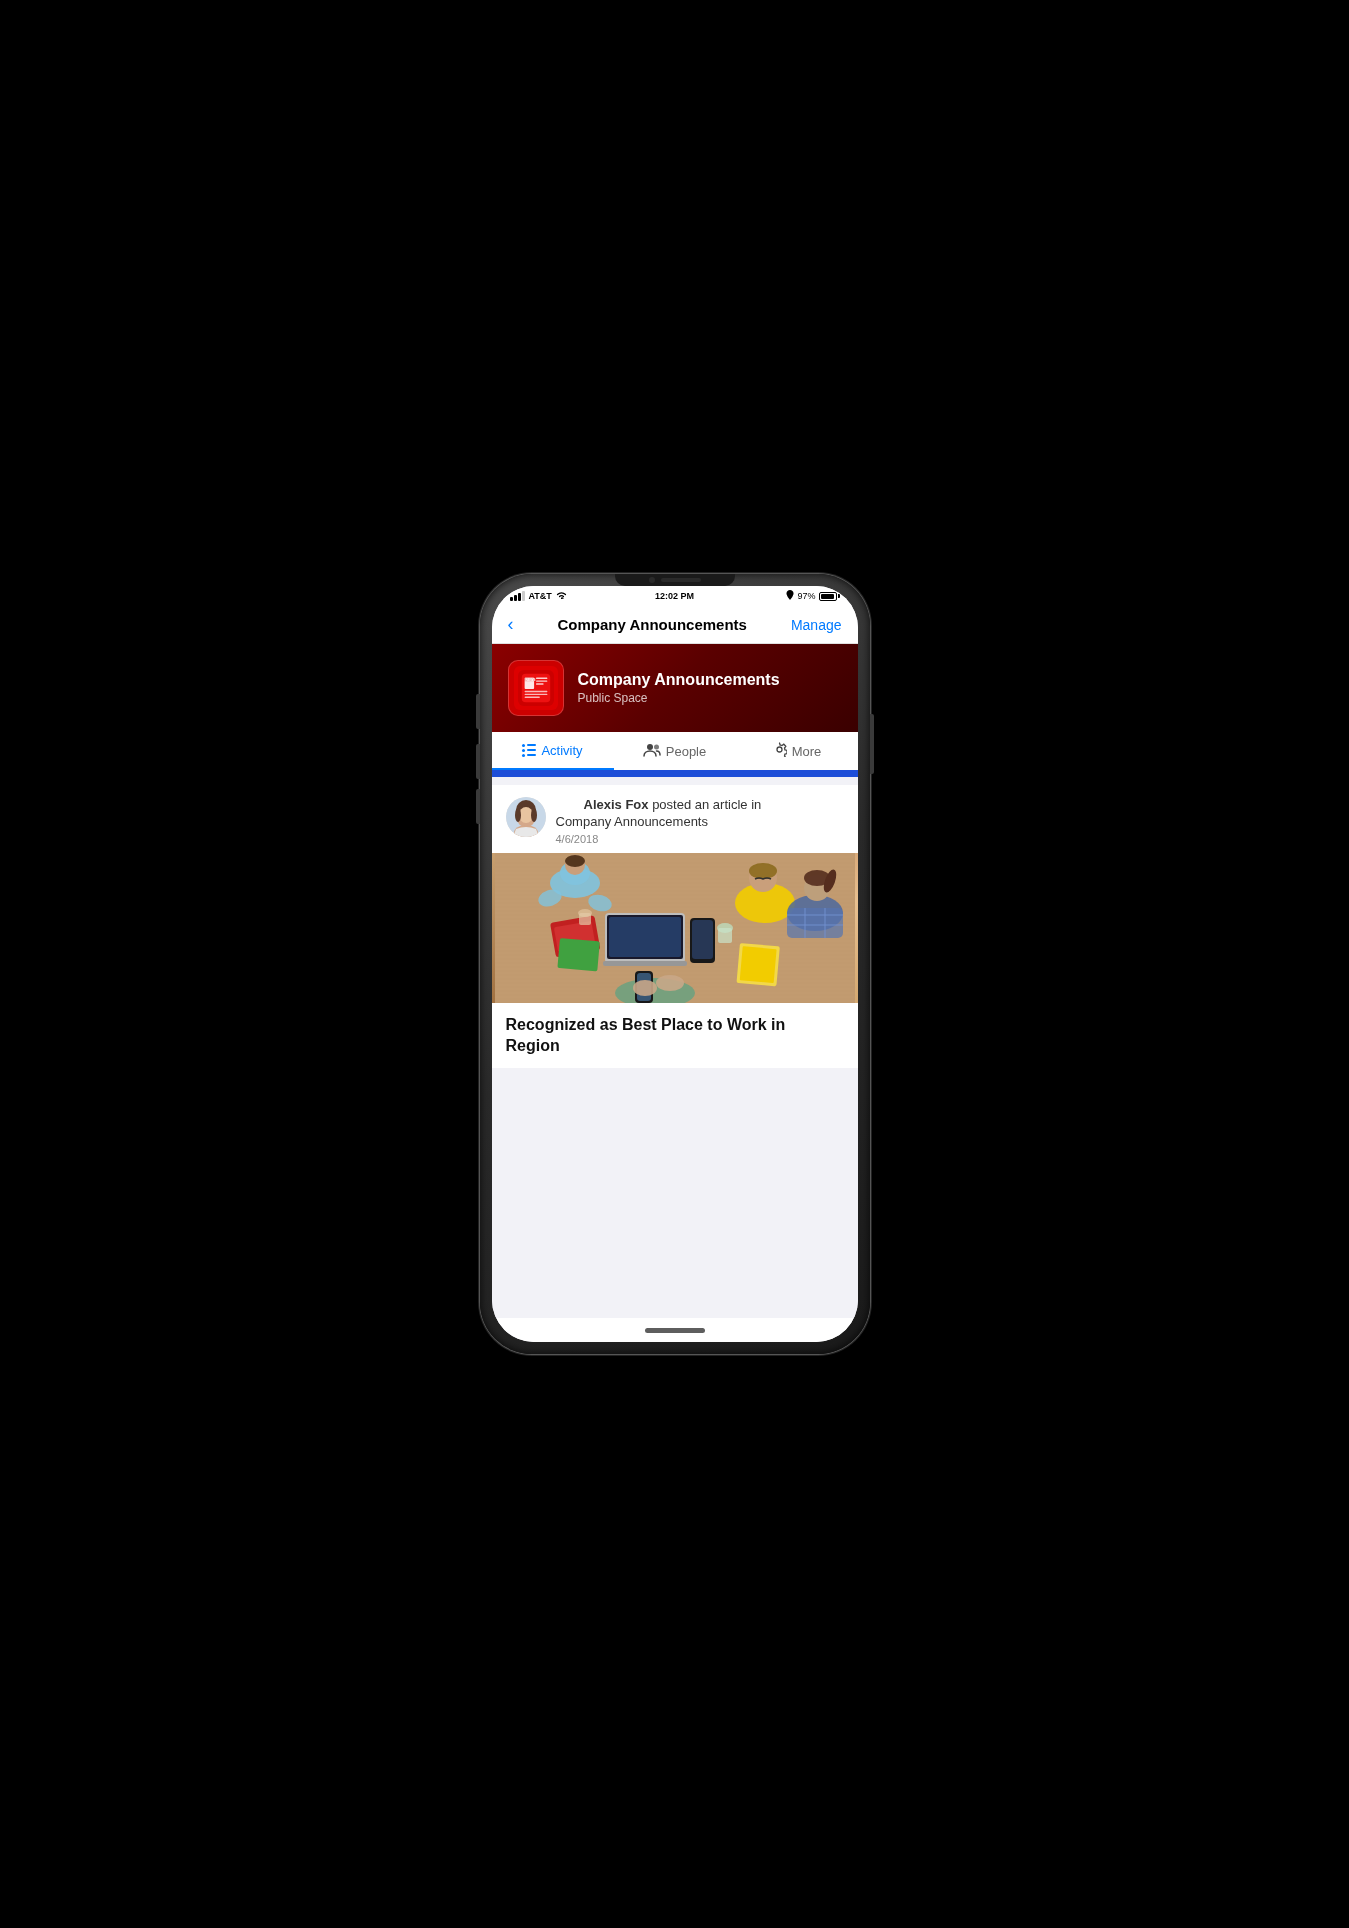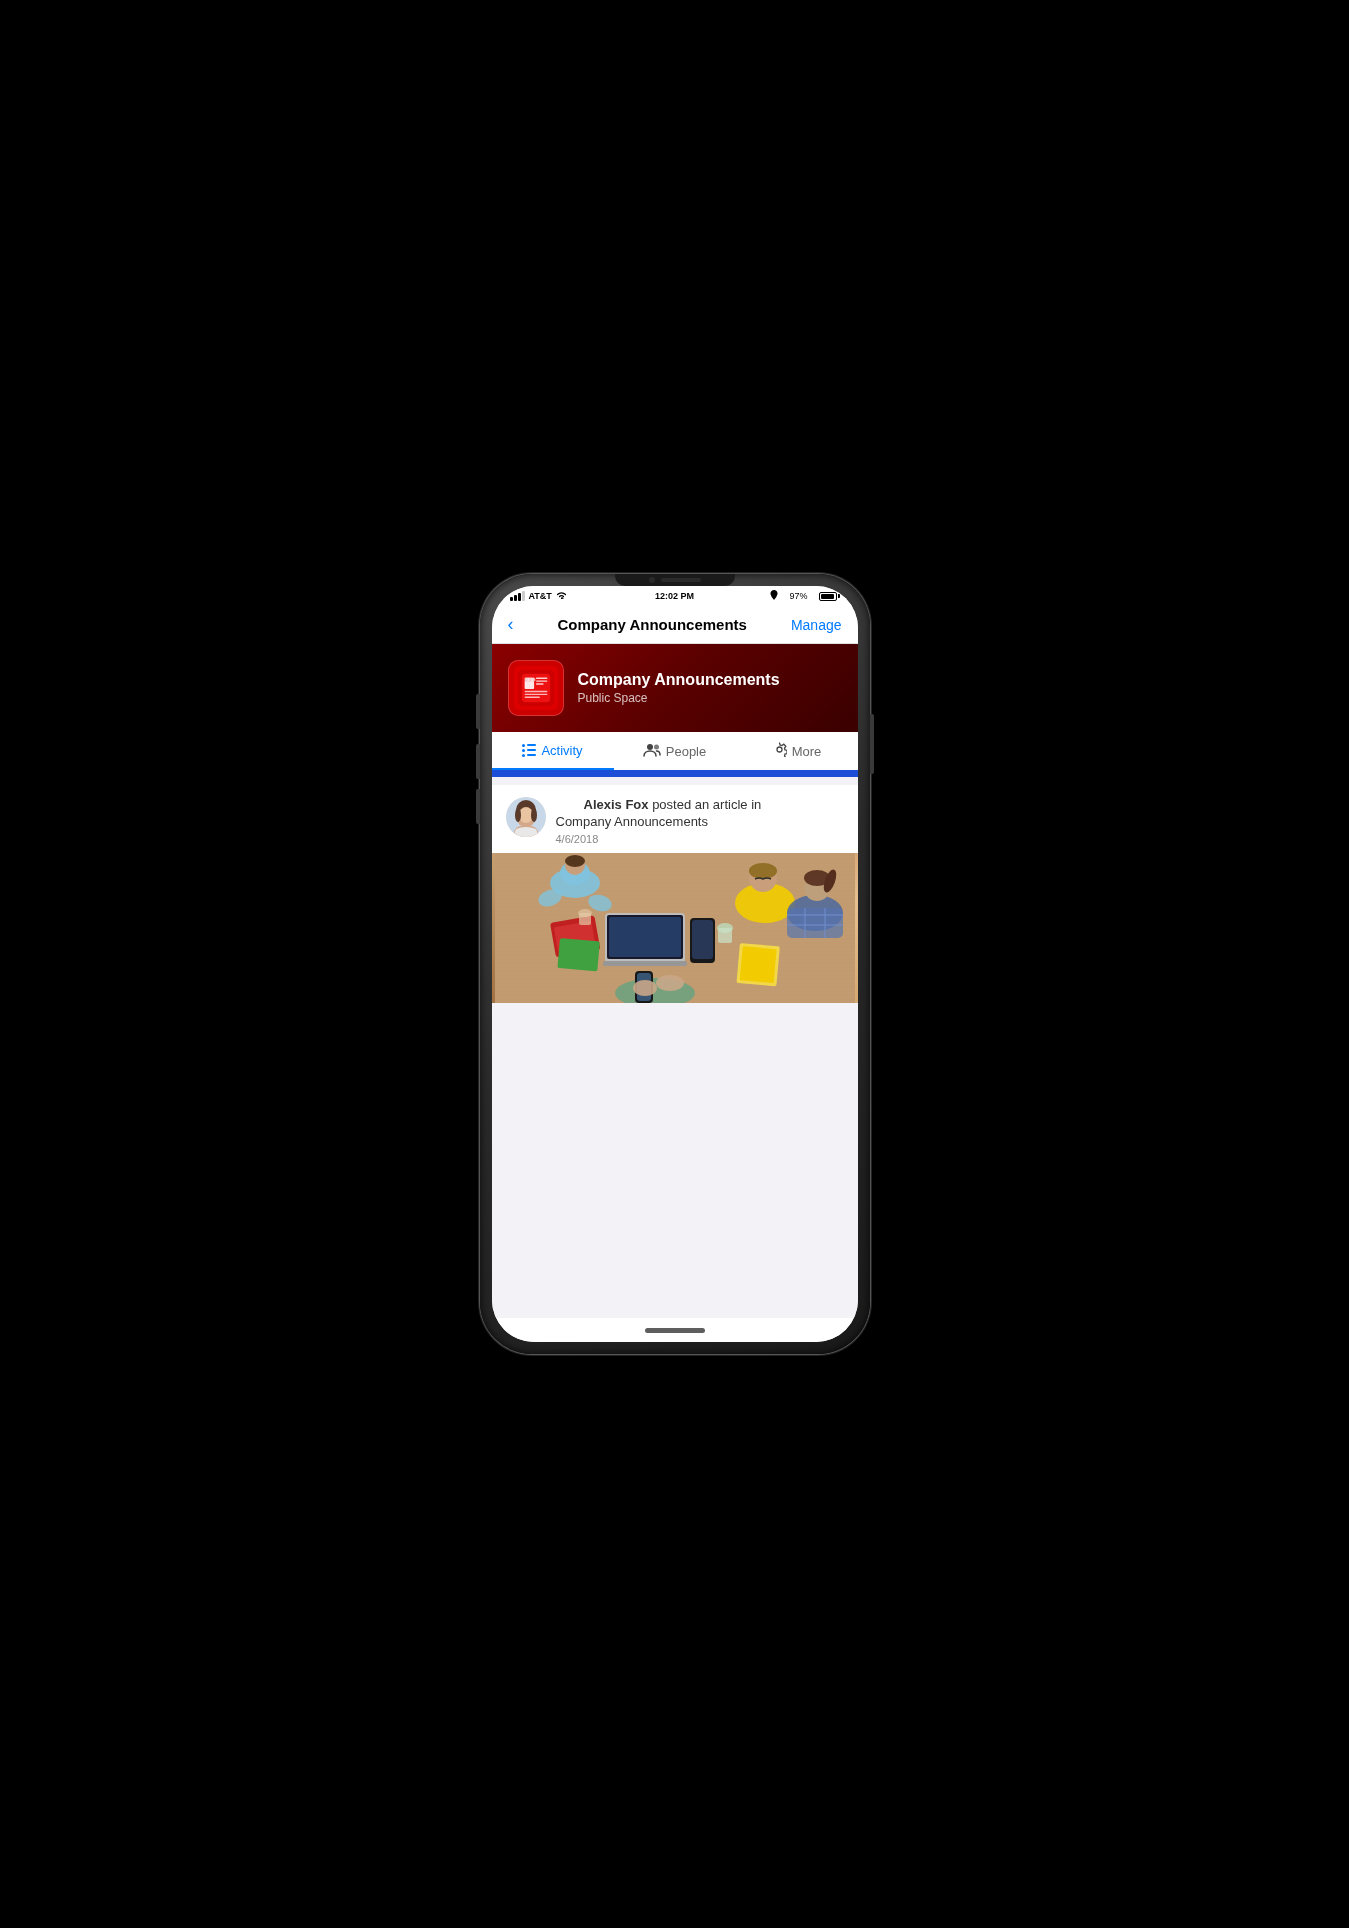--- a/index.html
+++ b/index.html
@@ -117,21 +117,21 @@
       position: absolute;
       left: 50%;
       transform: translateX(-50%);
     }
     .status-bar-right {
       font-size: 9px;
       font-weight: 500;
       color: #000;
       display: flex;
       align-items: center;
-      gap: 11px;
+      gap: 3px;
     }
 
     
     .signal-bars {
       display: flex;
       align-items: flex-end;
       gap: 1px;
     }
     .signal-bar {
       background: #000;
@@ -670,20 +670,23 @@
             <ellipse cx="230" cy="75" rx="8" ry="5" fill="#c8e8c8" opacity="0.8"></ellipse>
             <rect x="223" y="75" width="14" height="15" rx="2" fill="#d4f0d4" opacity="0.7"></rect>
 
             <ellipse cx="90" cy="60" rx="7" ry="4" fill="#e8c8a0" opacity="0.8"></ellipse>
             <rect x="84" y="60" width="12" height="12" rx="2" fill="#f0d4b0" opacity="0.7"></rect>
 
             <rect width="360" height="150" fill="rgba(0,0,0,0.05)"></rect>
           </svg>
         </div>
 
+        <div class="article-title-area">
+          <div class="article-title">Recognized as Best Place to Work in Region</div>
+        </div>
       </div>
 
     </div>
 
     <div class="home-indicator-area">
       <div class="home-indicator"></div>
     </div>
 
   </div>
 </div>

